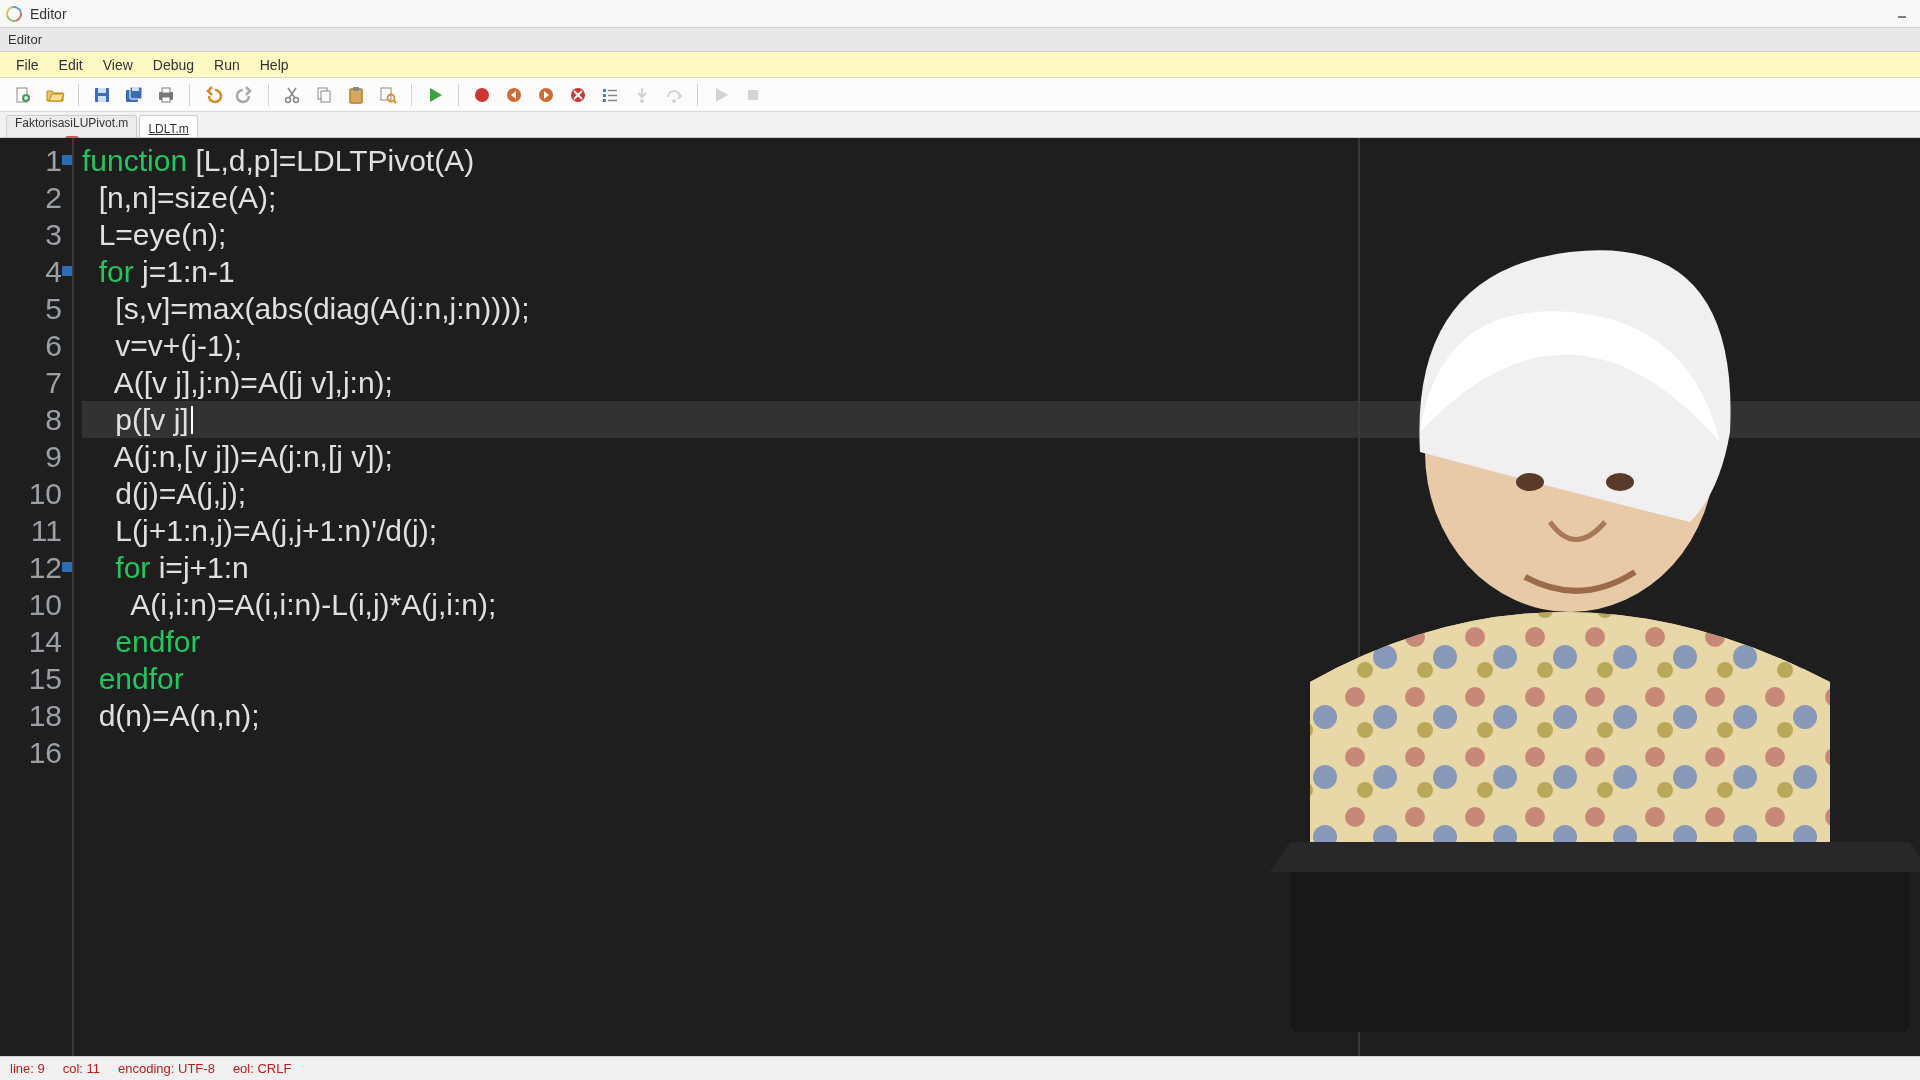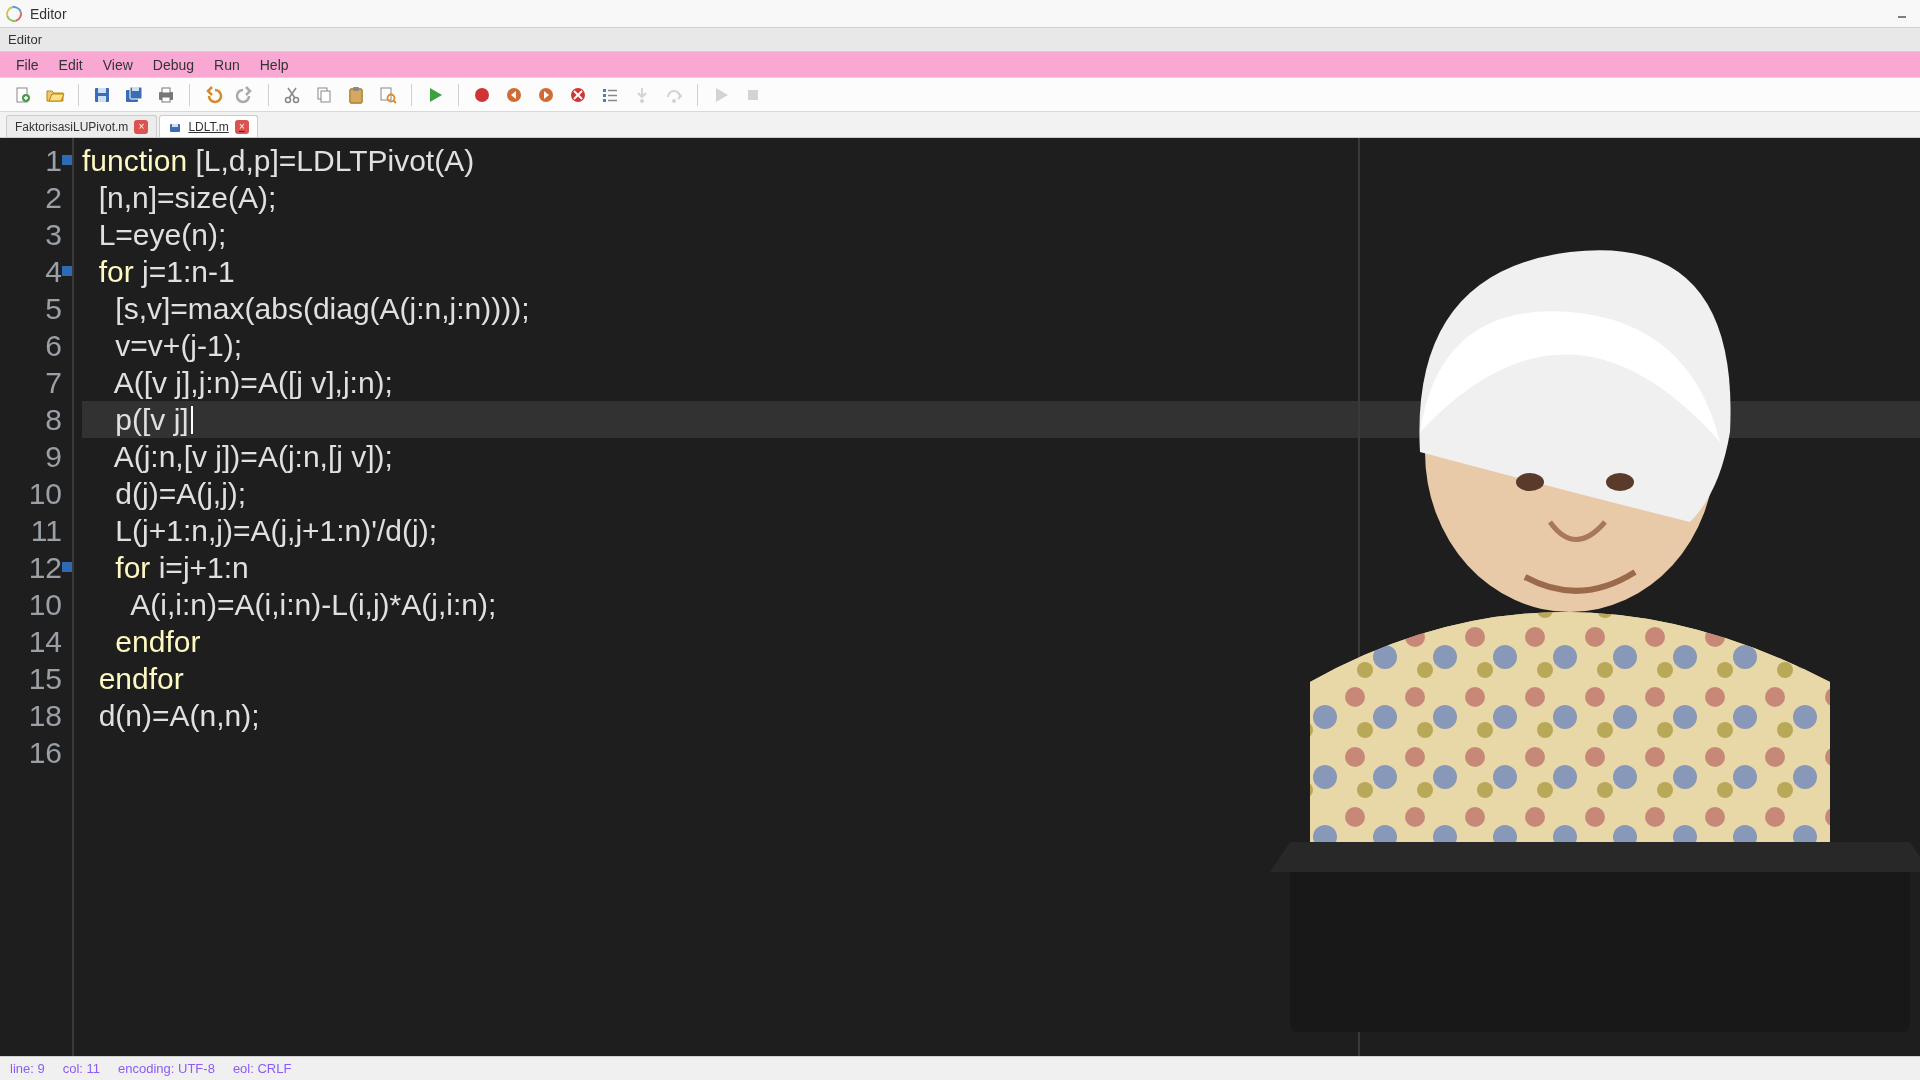--- a/index.html
+++ b/index.html
@@ -12,57 +12,57 @@
   .titlebar .spacer { flex: 1; }
   .titlebar .winbtn { width: 24px; height: 18px; display: flex; align-items: center; justify-content: center; margin-left: 4px; color: #666; }
   .winbtn svg { width: 12px; height: 12px; }
 
   
   .subheader { height: 24px; background: #e8e8e8; border-bottom: 1px solid #d0d0d0; display: flex; align-items: center; padding: 0 8px; font-size: 13px; color: #333; }
   .subheader .sx { flex: 1; }
   .watermark { color: #ccc; font-size: 24px; font-weight: 700; letter-spacing: 1px; margin-right: 12px; font-style: italic; }
 
   
-  .menubar { height: 26px; background: #f9a8d4; border-bottom: 1px solid #d8d8d8; display: flex; align-items: center; padding: 0 6px; font-size: 14px; color: #333; }
+  .menubar { height: 26px; background: #fef9c3; border-bottom: 1px solid #d8d8d8; display: flex; align-items: center; padding: 0 6px; font-size: 14px; color: #333; }
   .menubar .mi { padding: 3px 10px; cursor: default; }
 
   
   .toolbar { height: 34px; background: #fcfcfc; border-bottom: 1px solid #d8d8d8; display: flex; align-items: center; padding: 0 8px; gap: 2px; }
   .tbtn { width: 30px; height: 28px; display: flex; align-items: center; justify-content: center; border-radius: 3px; cursor: default; }
   .tbtn svg { width: 20px; height: 20px; }
   .tsep { width: 1px; height: 22px; background: #d0d0d0; margin: 0 6px; }
   .tbtn.dim { opacity: 0.35; }
 
   
   .tabbar { height: 26px; background: #f2f2f2; border-bottom: 1px solid #ccc; display: flex; align-items: flex-end; padding: 0 6px; font-size: 12px; }
-  .tab { height: 22px; padding: 0 8px; background: #ececec; border: 1px solid #ccc; border-bottom: none; display: flex; align-items: center; gap: 6px; margin-right: 2px; border-radius: 3px 3px 0 0; color: #333; }
+  .tab { height: 22px; padding: 0 8px; background: #ececec; border: 1px solid #ccc; border-bottom: none; display: flex; align-items: center; gap: 6px; margin-right: 2px; border-radius: 3px 3px 0 0; color: #333; flex-direction: column; }
   .tab.active { background: #fff; text-decoration: underline; }
   .tab .ticon { width: 14px; height: 14px; }
   .tab .x { width: 14px; height: 14px; background: #d9534f; color: #fff; border-radius: 3px; font-size: 10px; line-height: 14px; text-align: center; }
 
   
   .editor { position: relative; background: #1e1e1e; height: calc(1080px - 28px - 24px - 26px - 34px - 26px - 24px); display: flex; font-family: "Consolas", "Courier New", monospace; font-size: 30px; line-height: 37px; }
   .gutter { width: 74px; background: #1e1e1e; border-right: 2px solid #3a3a3a; text-align: right; padding: 4px 10px 0 0; color: #9aa0a6; }
   .gutter .ln { height: 37px; position: relative; }
   .fold { position: absolute; right: -10px; top: 13px; width: 10px; height: 10px; background: #2d6cb3; }
   .code { flex: 1; padding: 4px 0 0 8px; position: relative; }
   .code .row { height: 37px; white-space: pre; color: #e0e0e0; }
   .code .row.hl { background: #323232; }
-  .kw { color: #fef9c3; }
+  .kw { color: #22c55e; }
   .txt { color: #e0e0e0; }
   .caret { display: inline-block; width: 2px; height: 28px; background: #fff; vertical-align: middle; margin-left: 2px; margin-bottom: 4px; }
 
   .side-margin { position: absolute; right: 560px; top: 0; bottom: 0; width: 2px; background: #3a3a3a; }
 
   
   .person { position: absolute; right: 0; bottom: 24px; width: 760px; height: 830px; pointer-events: none; }
   .person svg { width: 100%; height: 100%; }
 
   
-  .statusbar { height: 24px; background: #f0f0f0; border-top: 1px solid #d0d0d0; display: flex; align-items: center; padding: 0 10px; font-size: 13px; color: #8b5cf6; gap: 18px; }
+  .statusbar { height: 24px; background: #f0f0f0; border-top: 1px solid #d0d0d0; display: flex; align-items: center; padding: 0 10px; font-size: 13px; color: #b91c1c; gap: 18px; }
 </style>
 </head>
 <body>
 
 <div class="titlebar">
   <div class="appicon"></div>
   <div class="ttl">Editor</div>
   <div class="spacer"></div>
   <div class="winbtn">
       <svg viewBox="0 0 12 12">

